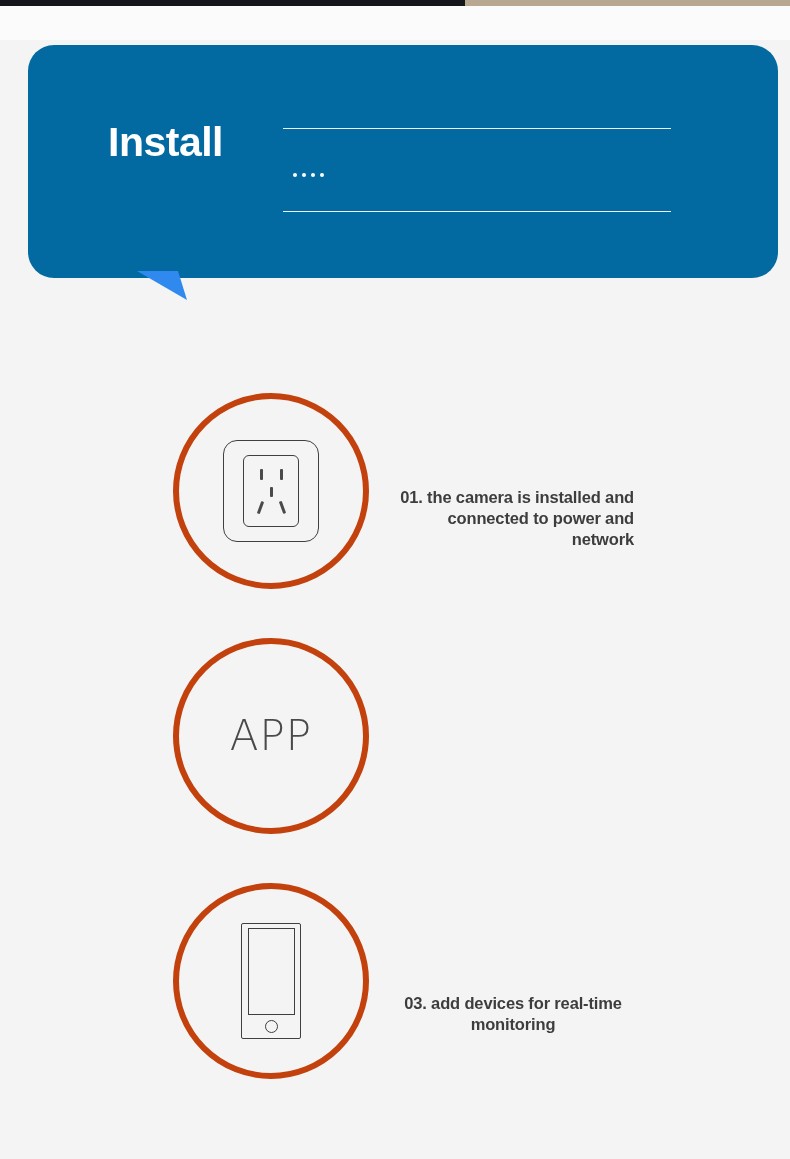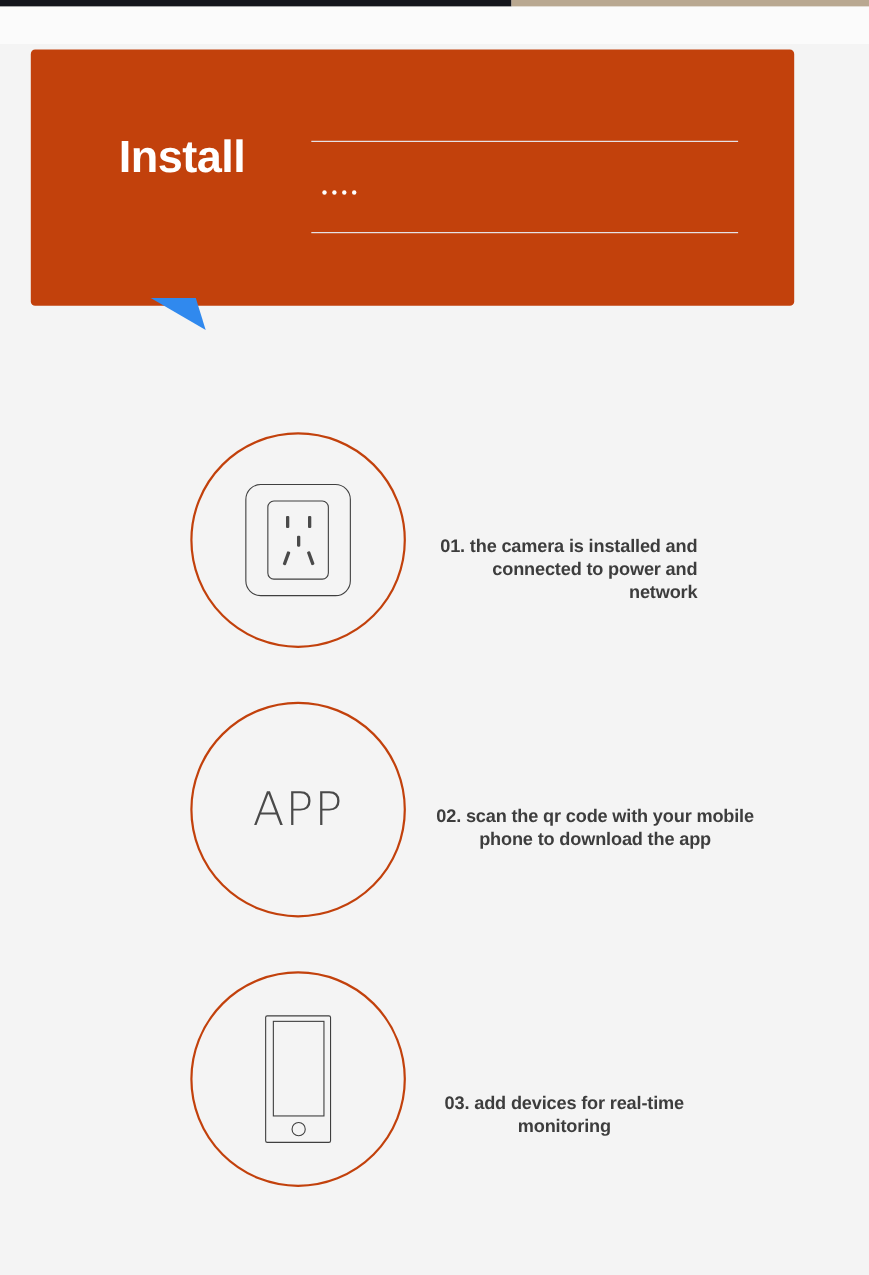--- a/index.html
+++ b/index.html
@@ -39,24 +39,24 @@
     top: 6px; left: 0;
     width: 790px; height: 34px;
     background: #fbfbfb;
   }
 
   
   .install-banner {
     position: absolute;
     left: 28px;
     top: 45px;
-    width: 694px;
+    width: 750px;
     height: 233px;
-    background: #c2410c;
-    border-radius: 4px;
+    background: #0369a1;
+    border-radius: 26px;
     box-sizing: border-box;
   }
   .banner-tail {
     position: absolute;
     left: 130px;
     top: 271px;
     width: 70px;
     height: 34px;
     overflow: visible;
   }
@@ -132,21 +132,21 @@
     position: relative;
     height: 245px;
     width: 790px;
   }
   .step-circle {
     position: absolute;
     left: 173px;
     top: 13px;
     width: 196px;
     height: 196px;
-    border: 2px solid #c2410c;
+    border: 6px solid #c2410c;
     border-radius: 50%;
     box-sizing: border-box;
     display: flex;
     align-items: center;
     justify-content: center;
   }
   .step-text {
     position: absolute;
     font-size: 16.5px;
     font-weight: bold;
@@ -302,15 +302,14 @@
   <div class="step-row">
     <div class="step-circle">
       <div class="phone-body">
         <div class="phone-screen"></div>
         <div class="phone-home"></div>
       </div>
     </div>
   </div>
 
   <div class="step-text s1">01. the camera is installed and connected to power and network</div>
-  <div class="step-text s2">02. scan the qr code with your mobile phone to download the app</div>
   <div class="step-text s3">03. add devices for real-time monitoring</div>
 </div>
 
 </body></html>

